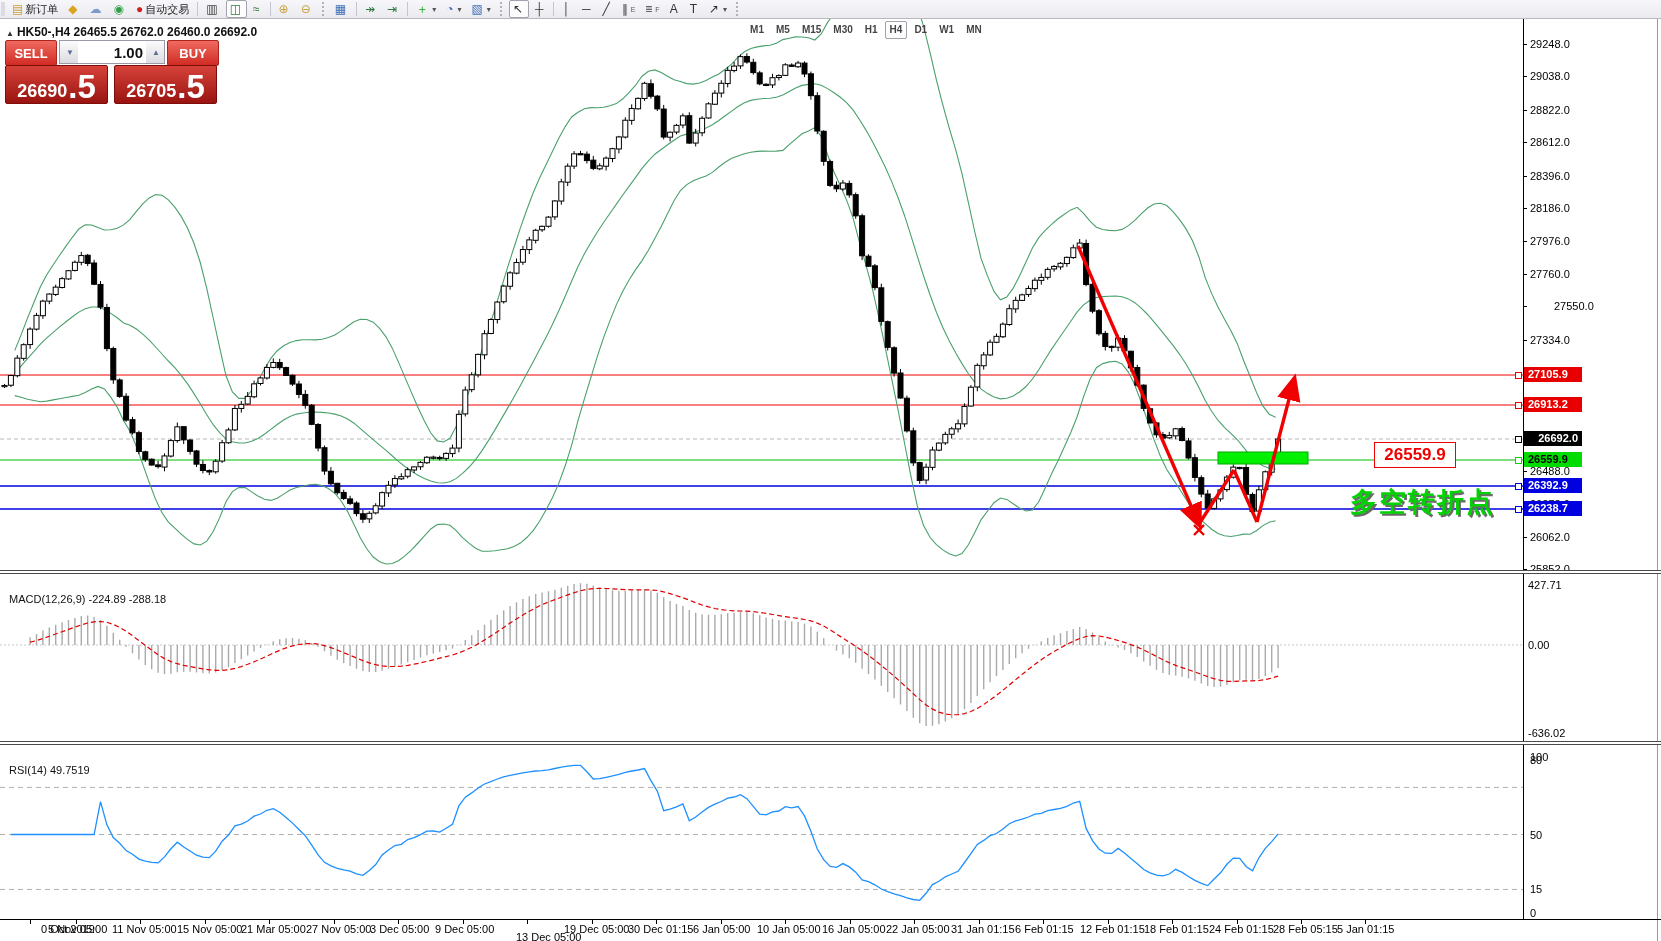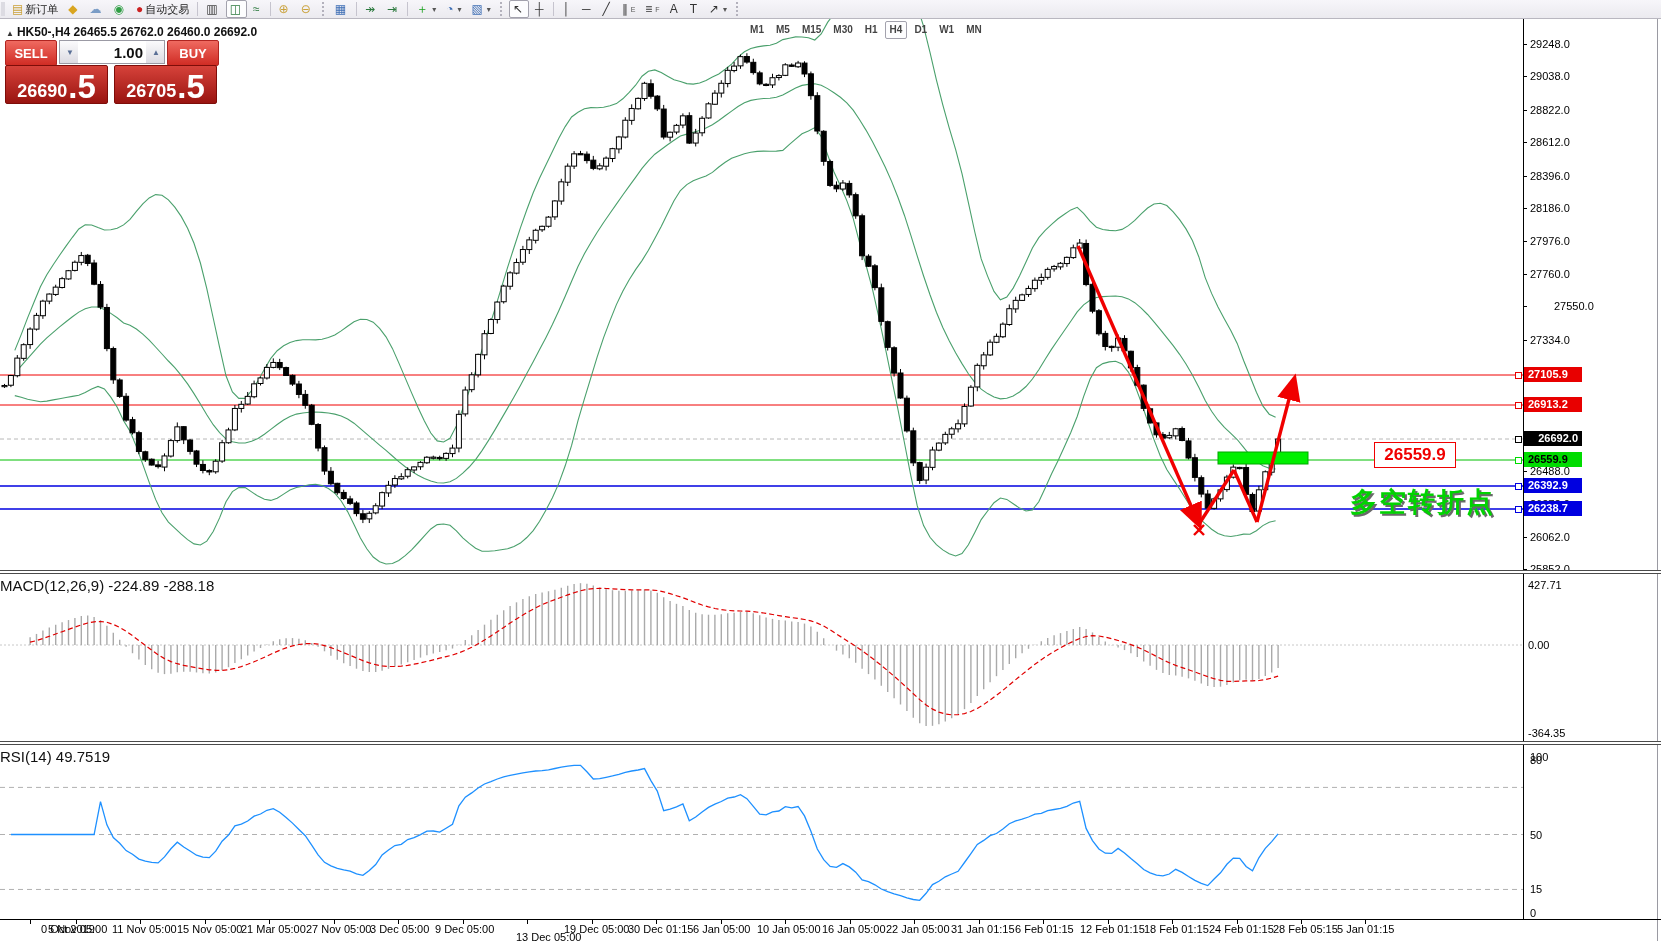--- a/index.html
+++ b/index.html
@@ -25,21 +25,21 @@
   #right-edge{position:absolute;left:1657px;top:19px;width:1px;height:922px;background:#9a9aa2;z-index:5;}
   #timeline{position:absolute;left:0;top:919px;width:1661px;height:1px;background:#000;z-index:5;}
   .tick-label{position:absolute;font-size:11px;color:#000;white-space:nowrap;z-index:4;}
   .tick-dash{position:absolute;width:4px;height:1px;background:#000;left:1523px;z-index:4;}
   .tmark{position:absolute;top:919px;width:1px;height:5px;background:#000;z-index:5;}
   .tag{position:absolute;left:1524px;height:15px;line-height:15px;padding:0 4px;font-size:11px;font-weight:bold;
     min-width:50px;z-index:6;}
   .tag-sq{position:absolute;left:1515px;width:5px;height:5px;background:#fff;box-sizing:content-box;z-index:7;}
   #symbol-header{position:absolute;left:6px;top:25px;font-size:12px;font-weight:bold;color:#111;z-index:8;}
   #symbol-header .tri{font-size:8px;color:#333;margin-right:3px;}
-  .ind-label{position:absolute;left:0;font-size:15px;color:#111;z-index:8;}
+  .ind-label{position:absolute;left:9px;font-size:11px;color:#111;z-index:8;margin-top:16px;}
   
   #order-widget{position:absolute;left:5px;top:40px;width:214px;z-index:12;font-family:"Liberation Sans",sans-serif;}
   #ow-top{display:flex;height:24px;}
   .ow-btn{width:50px;height:24px;border:1px solid #b02420;border-radius:2px;background:linear-gradient(#ef6a60,#d02c24);
     color:#fff;font-size:13px;font-weight:bold;display:flex;align-items:center;justify-content:center;cursor:pointer;}
   #ow-vol{flex:1;height:24px;margin:0 2px;border:1px solid #9b9aa4;background:#fff;display:flex;align-items:stretch;box-sizing:border-box;}
   .spin{width:18px;background:linear-gradient(#fbfbfc,#dcdbe2);border:0;color:#5a6f96;font-size:8px;cursor:pointer;}
   #vol-input{flex:1;border:0;outline:none;text-align:right;font-size:15px;font-weight:bold;color:#111;width:60px;
     font-family:"Liberation Sans",sans-serif;padding-right:3px;}
   #ow-prices{display:flex;margin-top:1px;}
@@ -868,21 +868,21 @@
       <div class="tick-dash" style="top: 471px;"></div>
       <div class="tick-label" style="left: 1530px; top: 465px;">26488.0</div>
       <div class="tick-dash" style="top: 504px;"></div>
       <div class="tick-label" style="left: 1530px; top: 498px;">26272.0</div>
       <div class="tick-dash" style="top: 537px;"></div>
       <div class="tick-label" style="left: 1530px; top: 531px;">26062.0</div>
       <div class="tick-dash" style="top: 569px;"></div>
       <div class="tick-label" style="left: 1530px; top: 563px;">25852.0</div>
       <div class="tick-label" style="left: 1528px; top: 579px;">427.71</div>
       <div class="tick-label" style="left: 1528px; top: 639px;">0.00</div>
-      <div class="tick-label" style="left: 1528px; top: 727px;">-364.35</div>
+      <div class="tick-label" style="left: 1528px; top: 727px;">-636.02</div>
       <div class="tick-label" style="left: 1530px; top: 751px;">100</div>
       <div class="tick-label" style="left: 1530px; top: 754px;">80</div>
       <div class="tick-label" style="left: 1530px; top: 829px;">50</div>
       <div class="tick-label" style="left: 1530px; top: 883px;">15</div>
       <div class="tick-label" style="left: 1530px; top: 907px;">0</div>
       <div class="tag" style="top: 367px; background: rgb(232, 0, 0); color: rgb(255, 255, 255);">27105.9</div>
       <div class="tag-sq" style="top: 372px; border: 1px solid rgb(232, 0, 0);"></div>
       <div class="tag" style="top: 397px; background: rgb(232, 0, 0); color: rgb(255, 255, 255);">26913.2</div>
       <div class="tag-sq" style="top: 402px; border: 1px solid rgb(232, 0, 0);"></div>
       <div class="tag" style="top: 431px; background: rgb(0, 0, 0); color: rgb(255, 255, 255); text-align: right;">26692.0</div>

